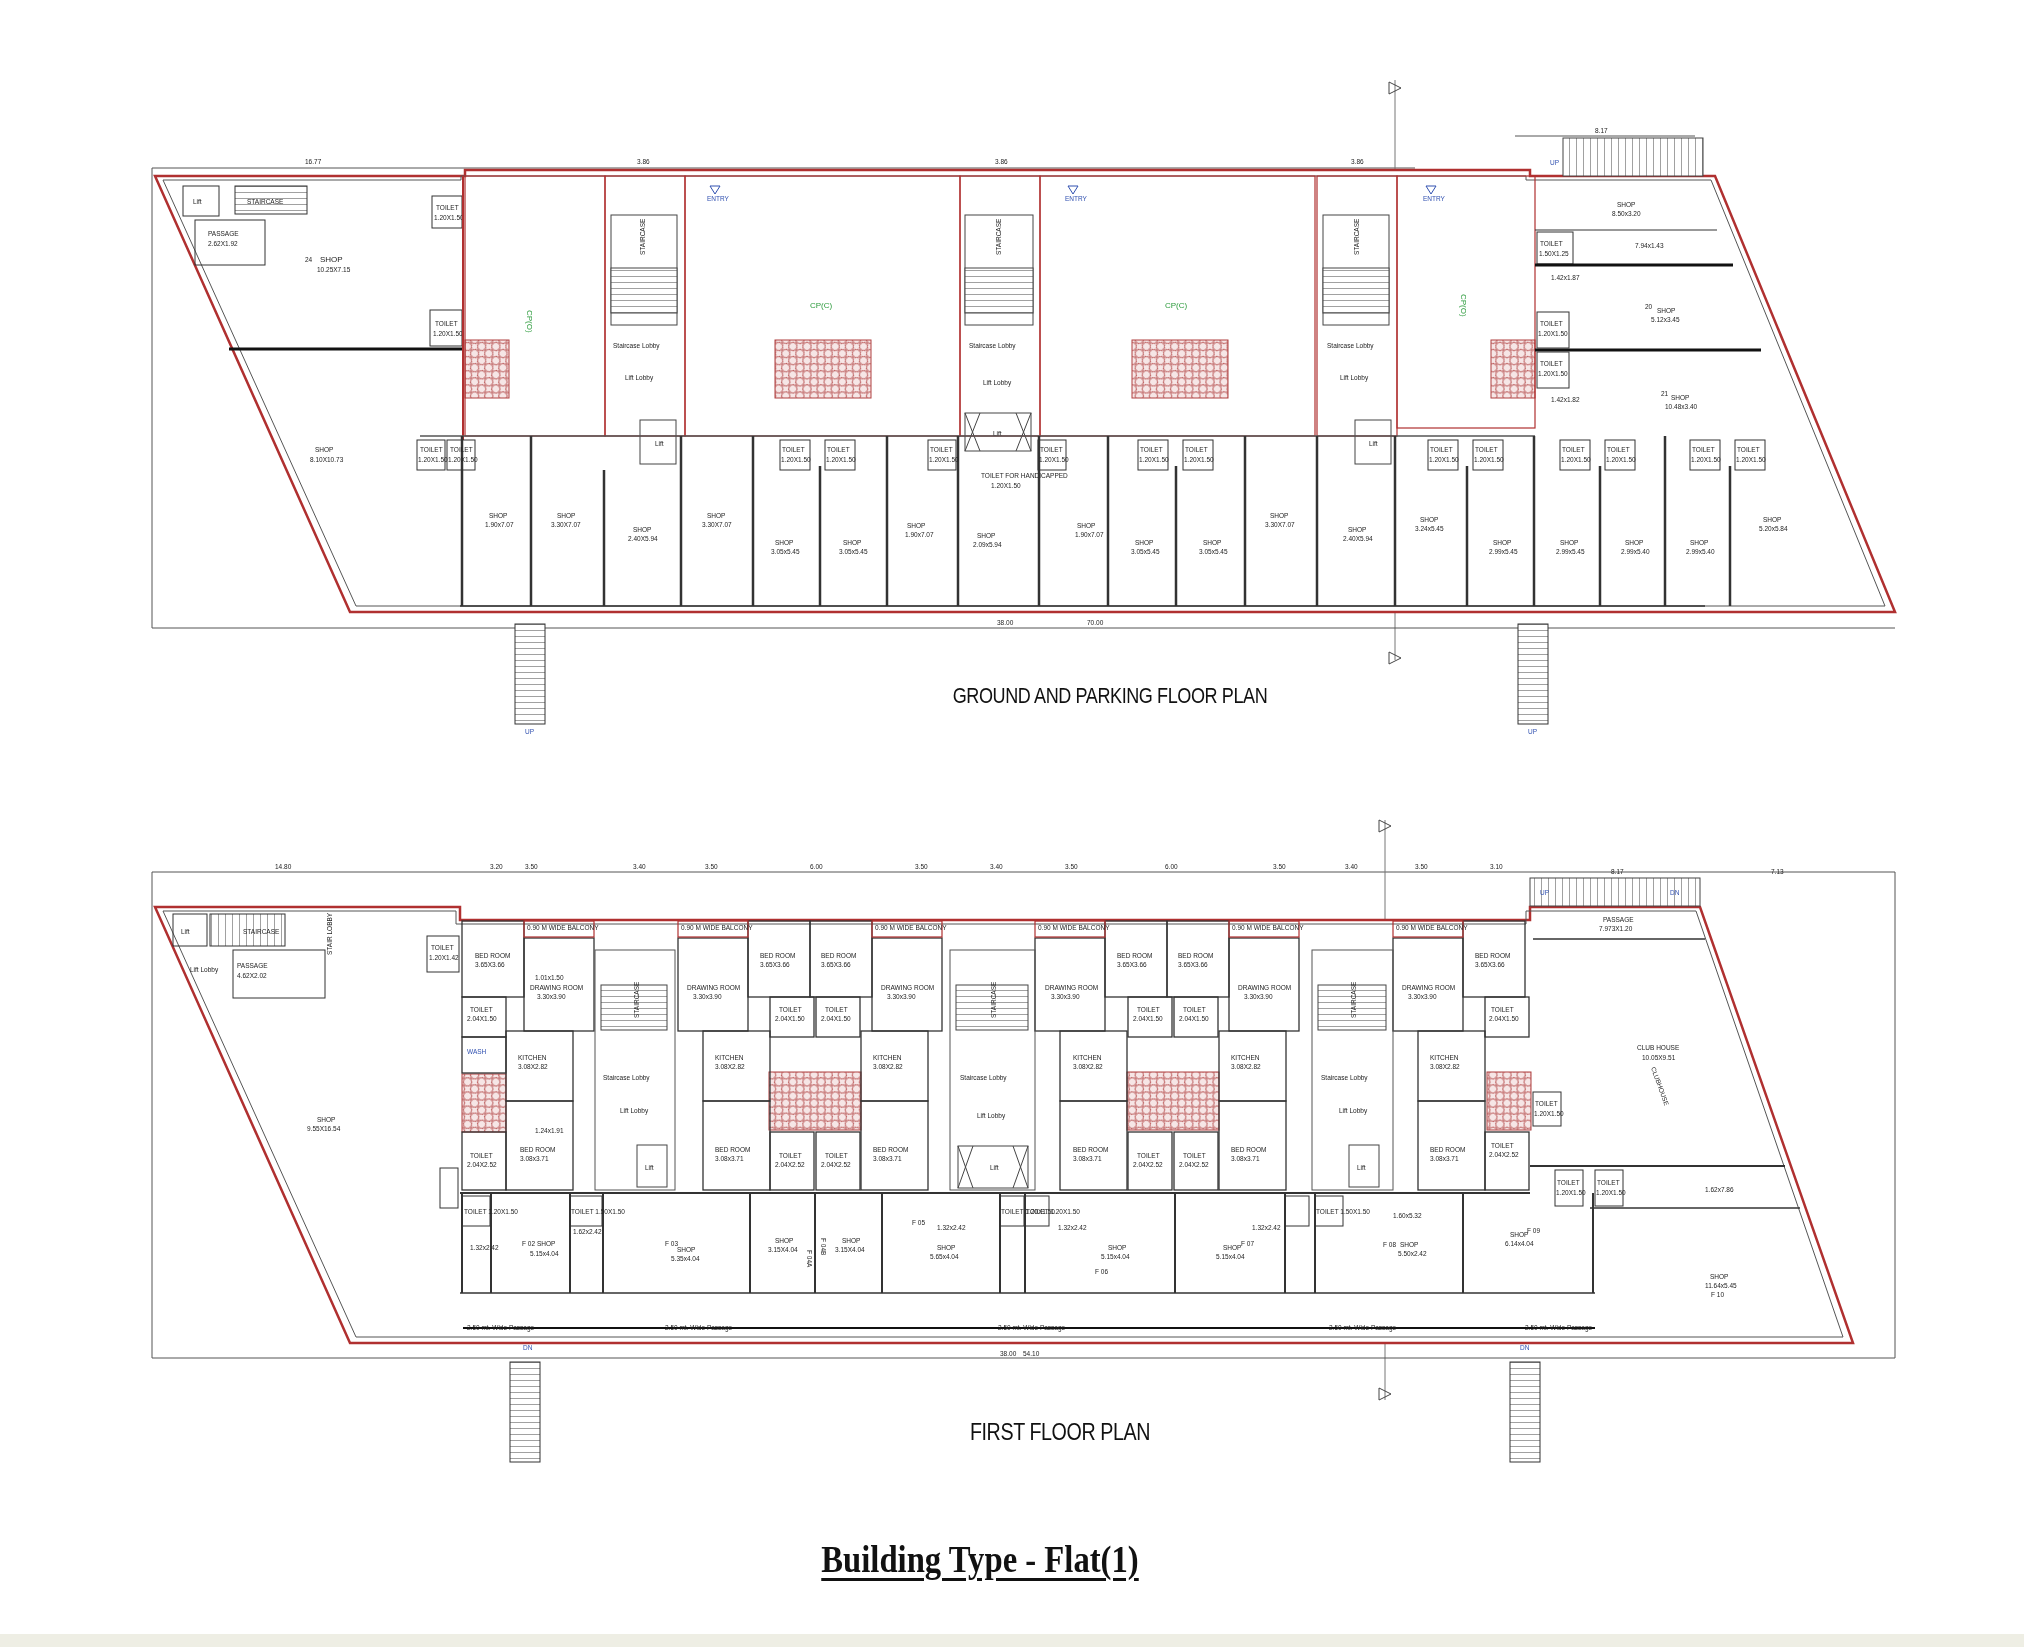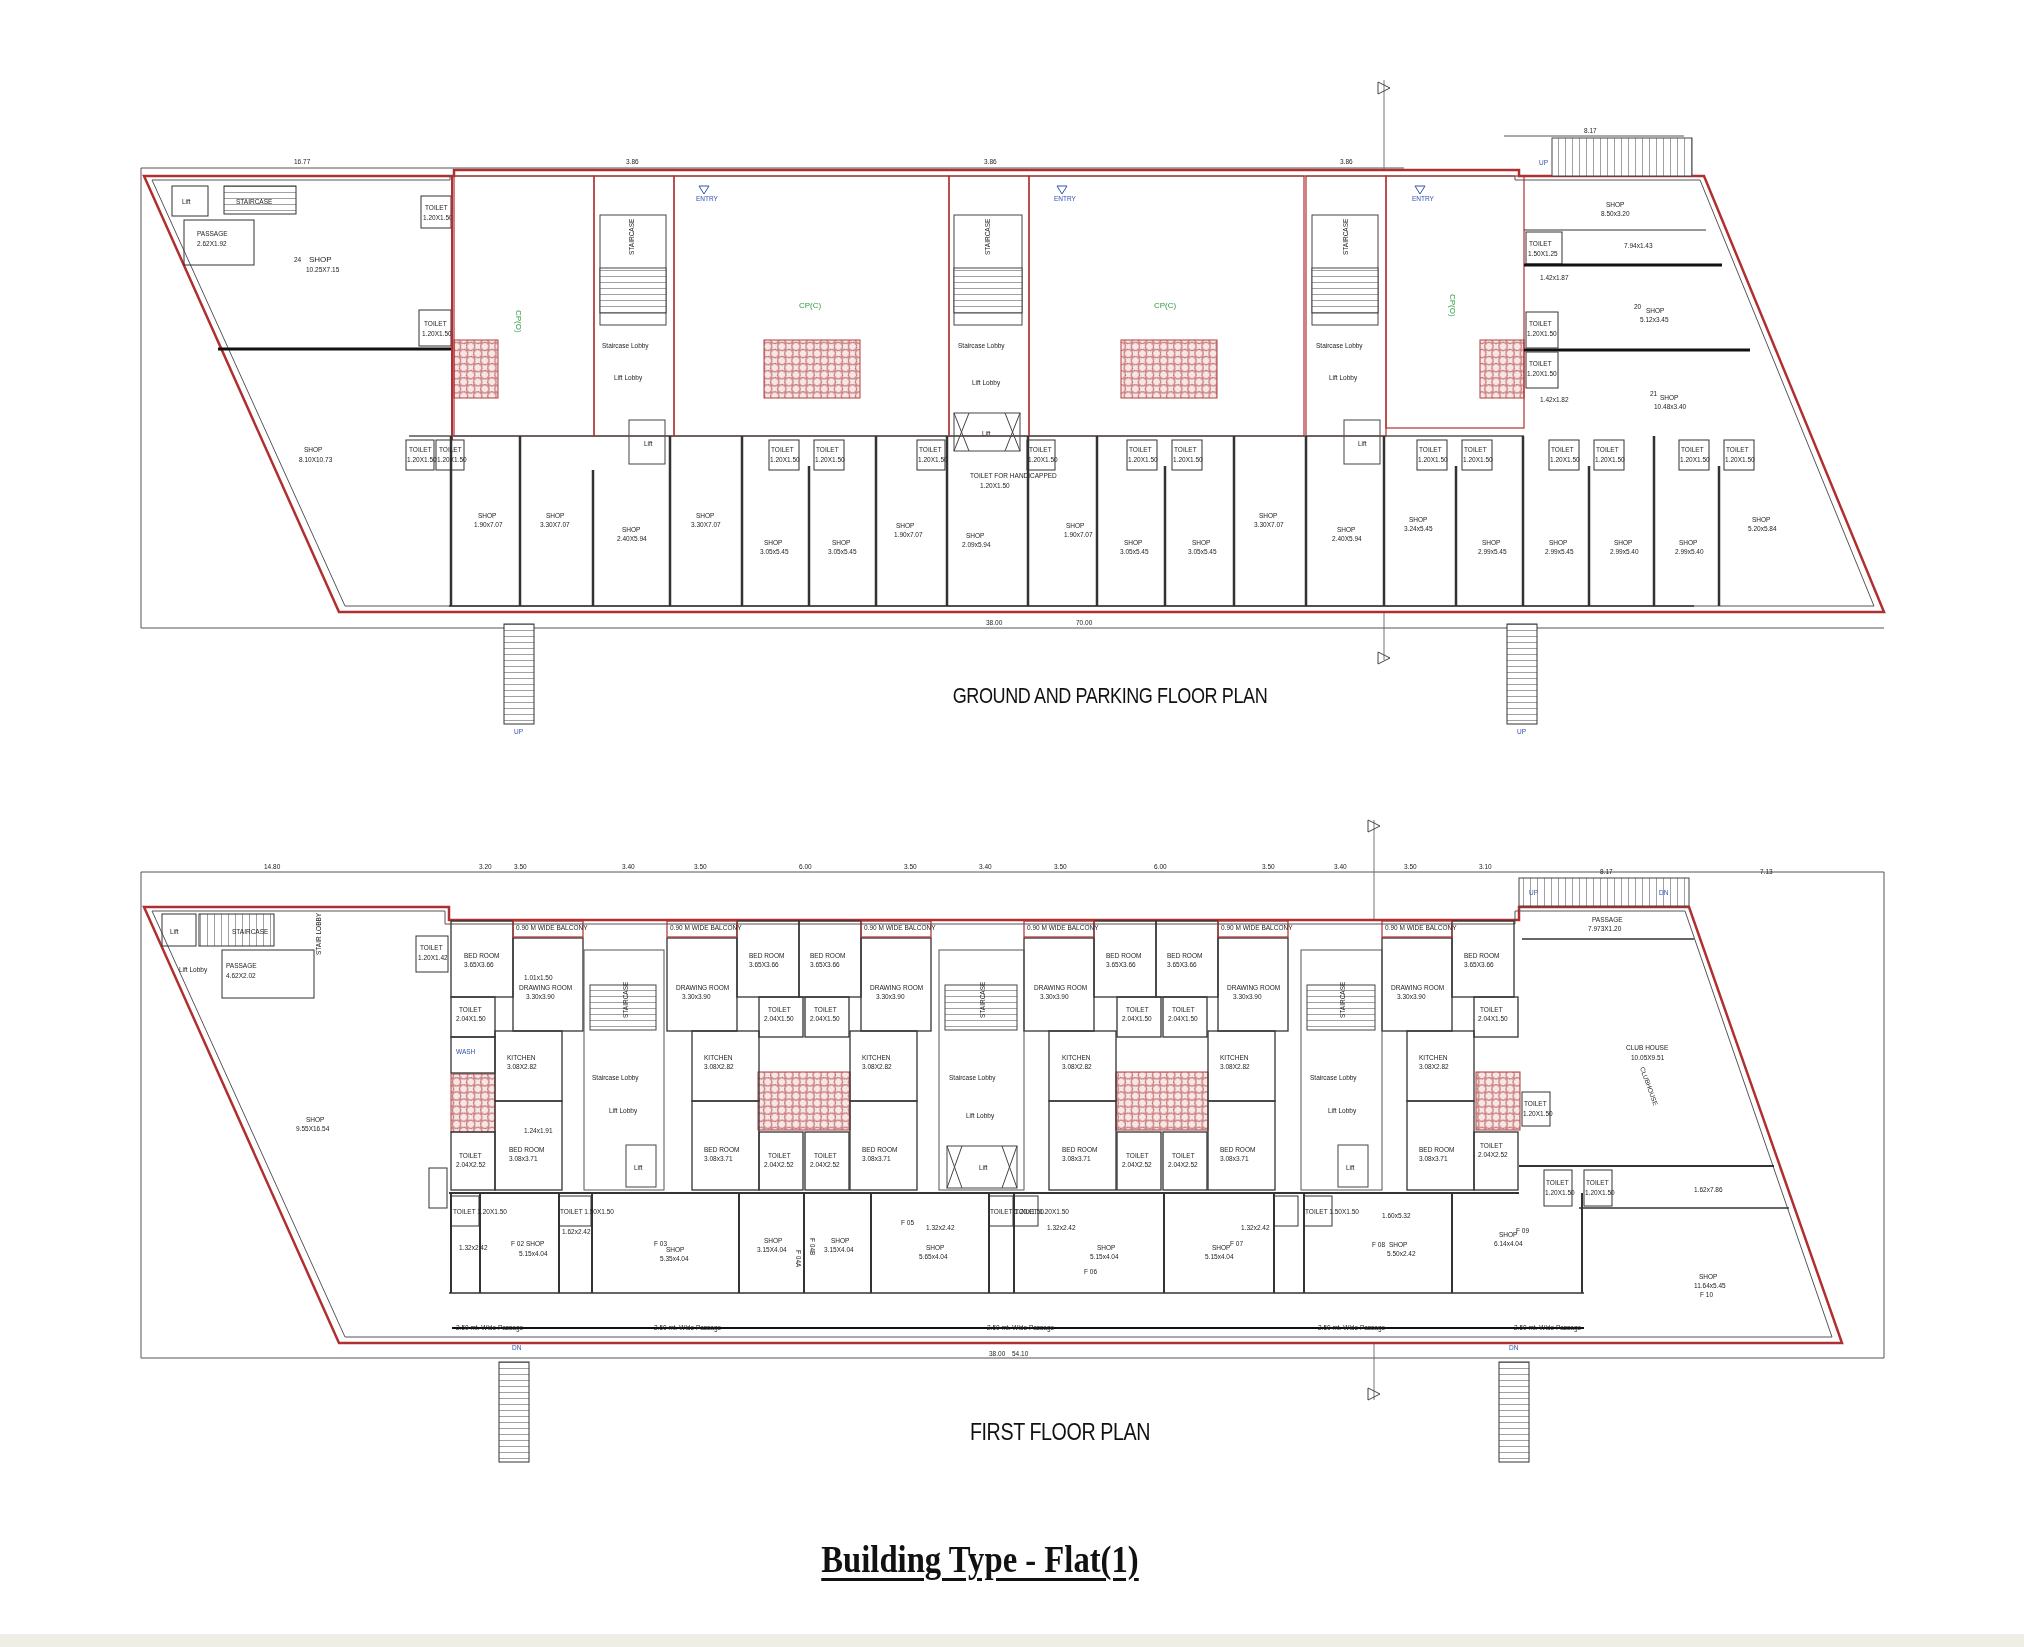--- a/index.html
+++ b/index.html
@@ -1,17 +1,17 @@
 <!DOCTYPE html>
 <html><head>
 <meta charset="utf-8">
 <style>
   html, body { margin:0; padding:0; background:#ffffff; }
   body { width:2024px; height:1647px; position:relative; overflow:hidden; font-family:"Liberation Sans", sans-serif; }
-  #sheet { position:absolute; left:4px; top:0; width:1672px; height:1647px; }
+  #sheet { position:absolute; left:15px; top:0; width:1672px; height:1647px; }
   .plan-title { position:absolute; font-family:"Liberation Sans", sans-serif; color:#111; letter-spacing:-0.5px; transform:scaleX(0.82); transform-origin:center; white-space:nowrap; }
   #gf-title { left:760px; top:683px; width:700px; text-align:center; font-size:22px; }
   #ff-title { left:760px; top:1418px; width:600px; text-align:center; font-size:24px; }
   #main-title { position:absolute; left:780px; top:1537px; width:400px; text-align:center; font-family:"Liberation Serif", serif; font-weight:bold; font-size:38px; color:#111; text-decoration:underline; text-decoration-thickness:3px; text-underline-offset:6px; transform:scaleX(0.86); transform-origin:center; white-space:nowrap; }
   #footer-strip { position:absolute; left:0; top:1634px; width:2024px; height:13px; background:#eeeee4; }
   svg text { font-family:"Liberation Sans", sans-serif; fill:#222; }
   .lbl { font-size:8px; }
   .lbl-s { font-size:6.5px; }
   .green { fill:#2a9a3a; }
   .blue { fill:#3050b0; }

